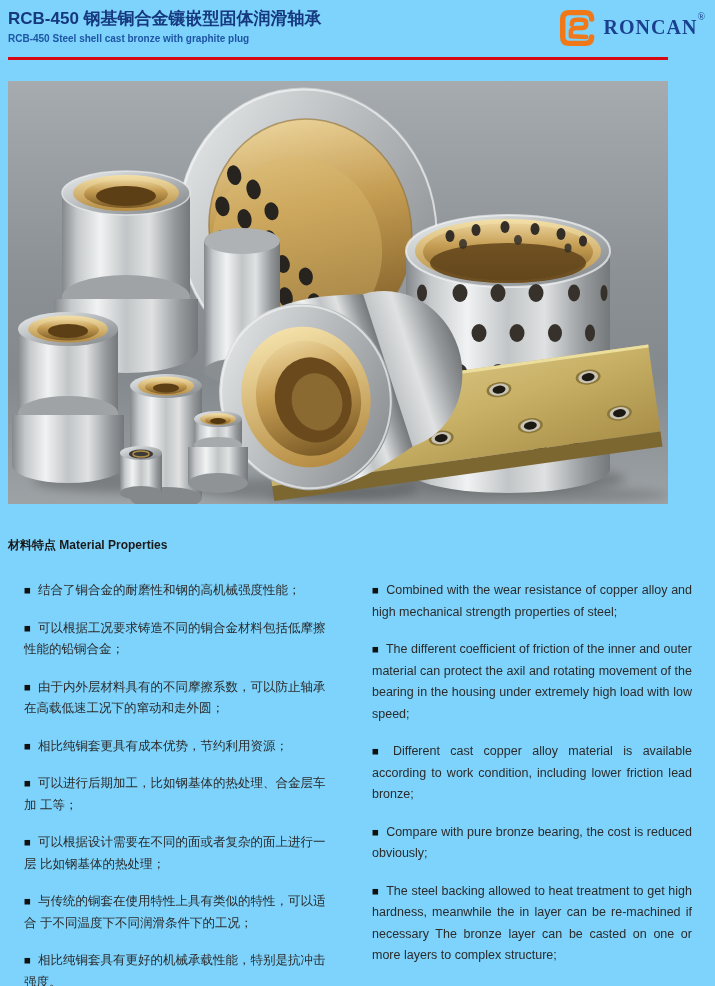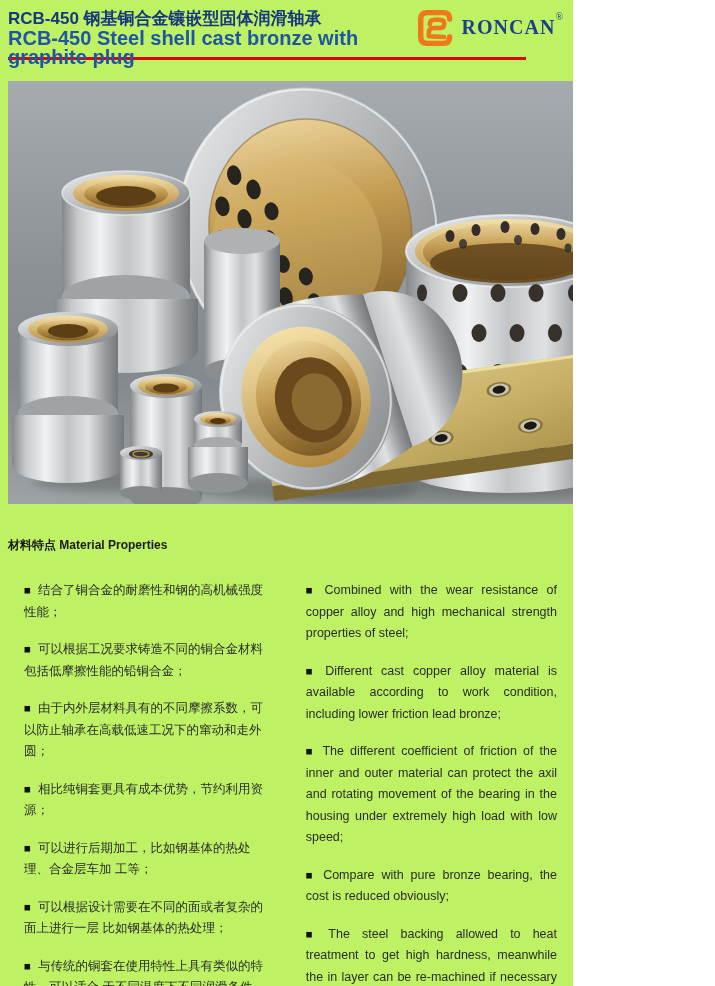--- a/index.html
+++ b/index.html
@@ -1,25 +1,25 @@
 <!DOCTYPE html>
 <html style="--title_blue: #16387f; --subtitle_blue: #1e55a4; --rule_red: #d60812; --logo_orange: #f07818; --logo_blue: #1b3f8f; --heading_black: #1a1a1a; --body_text: #2b2b2b;"><head>
 <meta charset="utf-8">
 <style>
   html,body { margin:0; padding:0; background:#ffffff; }
   .page {
-    position:relative; width:573px; height:986px; background:#bef264;
+    position:relative; width:715px; height:986px; background:#7dd3fc;
     font-family:"Liberation Sans", sans-serif; overflow:hidden;
   }
   
   .header { display:flex; justify-content:space-between; align-items:flex-start;
             padding:9px 8px 0 8px; height:48px; box-sizing:border-box; }
   .titles h1 { margin:0; font-size:17px; line-height:20px; font-weight:bold;
                color:var(--title_blue); letter-spacing:0; }
-  .titles h2 { margin:0; font-size:20px; line-height:19px; font-weight:bold;
+  .titles h2 { margin:0; font-size:10px; line-height:19px; font-weight:bold;
                color:var(--subtitle_blue); }
   .logo { display:flex; align-items:flex-start; gap:5px; padding-right:2px; }
   .logo-mark { display:block; }
   .logo-text { font-family:"Liberation Serif", serif; font-weight:bold; font-size:20px;
                line-height:36px; color:var(--logo_blue); letter-spacing:1px; }
   .logo-reg { font-family:"Liberation Serif", serif; font-size:10px; color:var(--logo_blue);
               vertical-align:14px; }
   .rule { height:3px; background:var(--rule_red); margin:9px 47px 0 8px; }
   
   .photo { margin:21px 0 0 8px; width:660px; height:423px; line-height:0; }
@@ -309,21 +309,21 @@
       <p class="li"><span class="sq">■</span><span>可以根据工况要求铸造不同的铜合金材料包括低摩擦性能的铅铜合金；</span></p>
       <p class="li"><span class="sq">■</span><span>由于内外层材料具有的不同摩擦系数，可以防止轴承在高载低速工况下的窜动和走外圆；</span></p>
       <p class="li"><span class="sq">■</span><span>相比纯铜套更具有成本优势，节约利用资源；</span></p>
       <p class="li"><span class="sq">■</span><span>可以进行后期加工，比如钢基体的热处理、合金层车加 工等；</span></p>
       <p class="li"><span class="sq">■</span><span>可以根据设计需要在不同的面或者复杂的面上进行一层 比如钢基体的热处理；</span></p>
       <p class="li"><span class="sq">■</span><span>与传统的铜套在使用特性上具有类似的特性，可以适合 于不同温度下不同润滑条件下的工况；</span></p>
       <p class="li"><span class="sq">■</span><span>相比纯铜套具有更好的机械承载性能，特别是抗冲击强度。</span></p>
     </div>
     <div class="col-en">
       <p class="li"><span class="sq">■</span><span>Combined with the wear resistance of copper alloy and high mechanical strength properties of steel;</span></p>
+      <p class="li"><span class="sq">■</span><span>The different coefficient of friction of the inner and outer material can protect the axil and rotating movement of the bearing in the housing under extremely high load with low speed;</span></p>
       <p class="li"><span class="sq">■</span><span>Different cast copper alloy material is available according to work condition, including lower friction lead bronze;</span></p>
-      <p class="li"><span class="sq">■</span><span>The different coefficient of friction of the inner and outer material can protect the axil and rotating movement of the bearing in the housing under extremely high load with low speed;</span></p>
       <p class="li"><span class="sq">■</span><span>Compare with pure bronze bearing, the cost is reduced obviously;</span></p>
       <p class="li"><span class="sq">■</span><span>The steel backing allowed to heat treatment to get high hardness, meanwhile the in layer can be re-machined if necessary The bronze layer can be casted on one or more layers to complex structure;</span></p>
       <p class="li"><span class="sq">■</span><span>The RCB650GT have better mechanical load performance compare with bronze material, especially the impact strength.</span></p>
     </div>
   </div>
 
 </div>
 
 </body></html>

